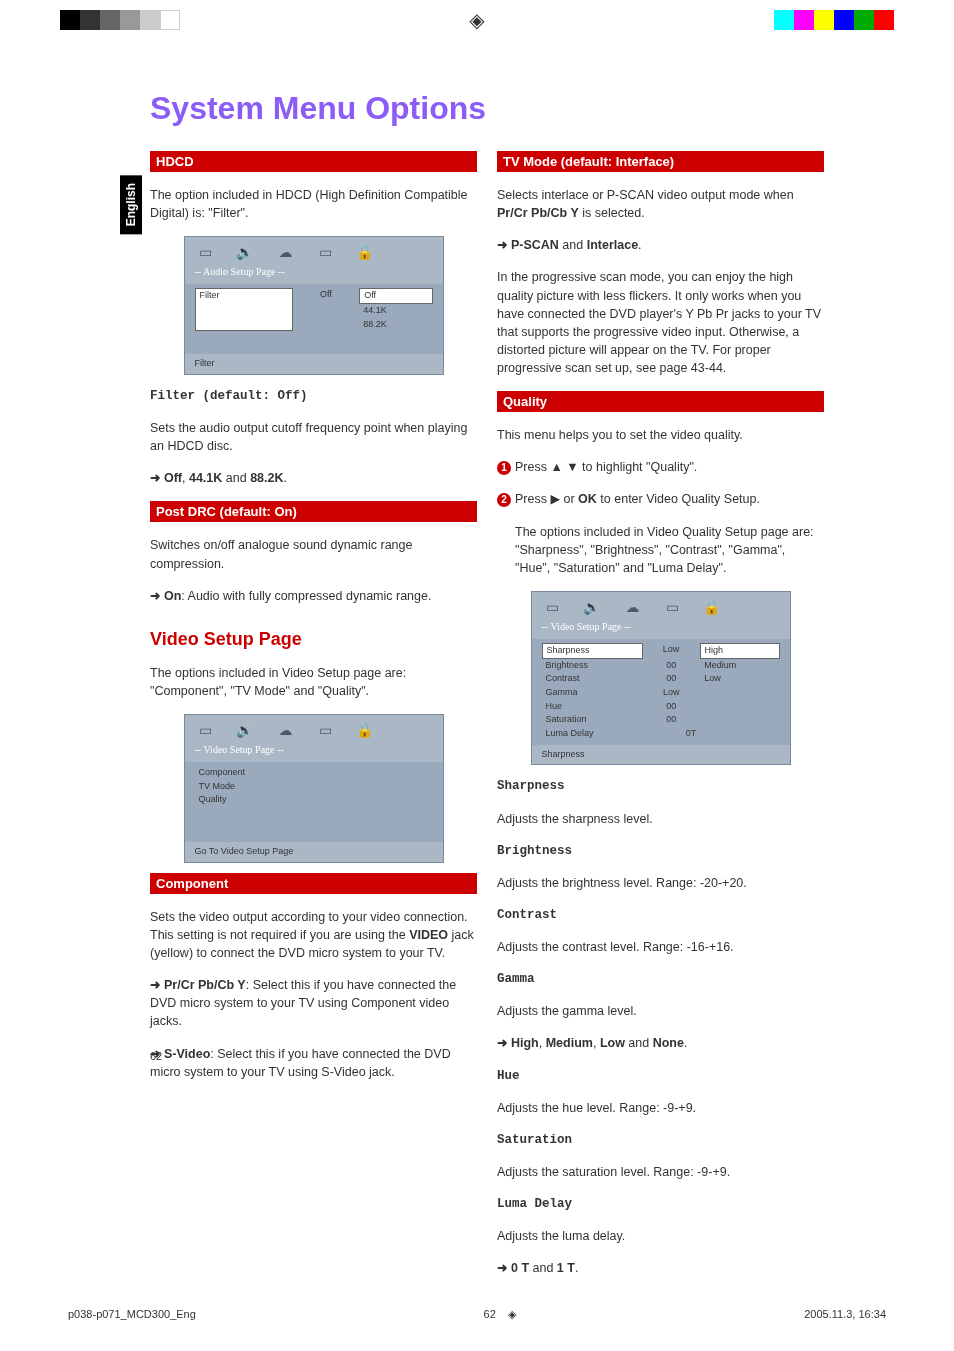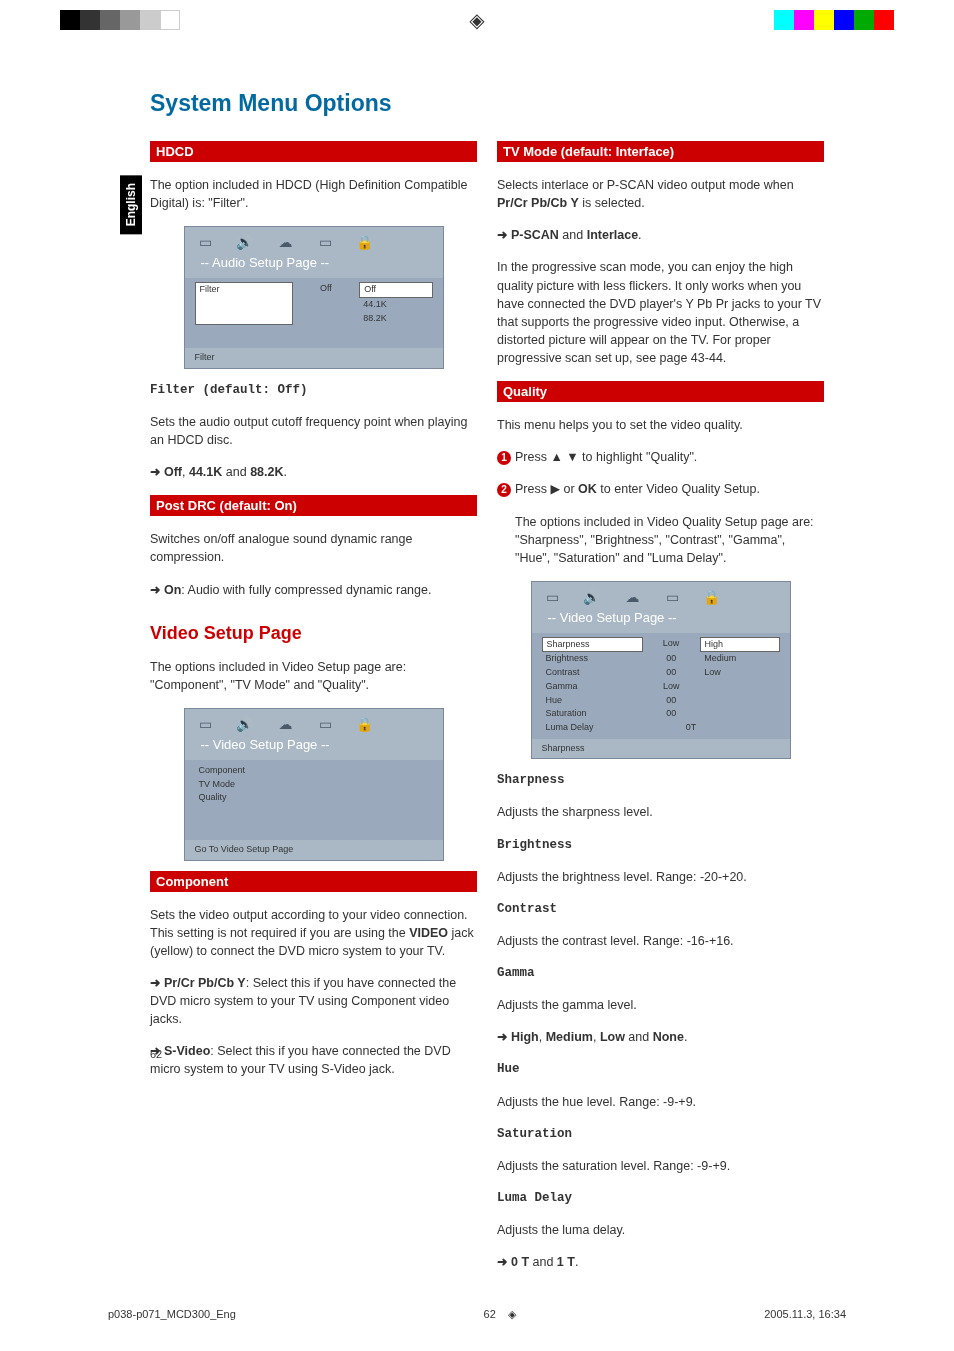--- a/index.html
+++ b/index.html
@@ -32,23 +32,23 @@
     top: 135px;
     writing-mode: vertical-rl;
     background: #000;
     color: #fff;
     font-weight: bold;
     font-size: 12px;
     padding: 8px 4px;
     transform: rotate(180deg);
   }
   h1.page-title {
-    font-size: 23px;
-    font-weight: bold;
-    color: #0369a1;
+    font-size: 32px;
+    font-weight: bold;
+    color: #8b5cf6;
     margin-bottom: 14px;
   }
   .columns { display: flex; gap: 20px; }
   .col { flex: 1; }
   .section-header {
     background: #c00;
     color: #fff;
     font-weight: bold;
     padding: 3px 6px;
     font-size: 13px;
@@ -94,41 +94,42 @@
     align-items: center;
   }
   .ui-tabs .ico {
     width: 22px; height: 18px;
     display:flex; align-items:center; justify-content:center;
     font-size: 14px;
     color: #4a5a6a;
   }
   .ui-crumb {
     color: #fff;
-    padding: 2px 16px 6px;
-    font-size: 13px;
+    padding: 2px 10px 6px;
+    font-size: 10px;
+    font-family: Liberation Serif, serif;
   }
   .ui-body {
     background: #9aaabc;
     min-height: 70px;
     padding: 4px 10px;
   }
   .ui-row { display: flex; }
   .ui-cell { padding: 1px 4px; font-size: 9px; flex: 1; }
   .ui-hl { background: #fff; border: 1px solid #666; }
   .ui-foot { padding: 4px 10px; font-size: 9px; color: #333; background:#aab8c6; }
   .small-heading { font-weight: bold; margin-top: 12px; font-family: Liberation Mono, monospace; }
   .footer-line {
     position: absolute;
     bottom: 30px;
     left: 0;
     width: 100%;
     display: flex;
     justify-content: space-between;
-    padding: 0 108px;
+    padding: 0 68px;
     font-size: 11px;
   }
   .page-num { font-size: 11px; position: relative; top: -52px; }
 </style>
 </head>
 <body>
 
 <div class="printer-marks-top">
   <div class="color-bar">
     <div class="sq" style="background:#000"></div>

